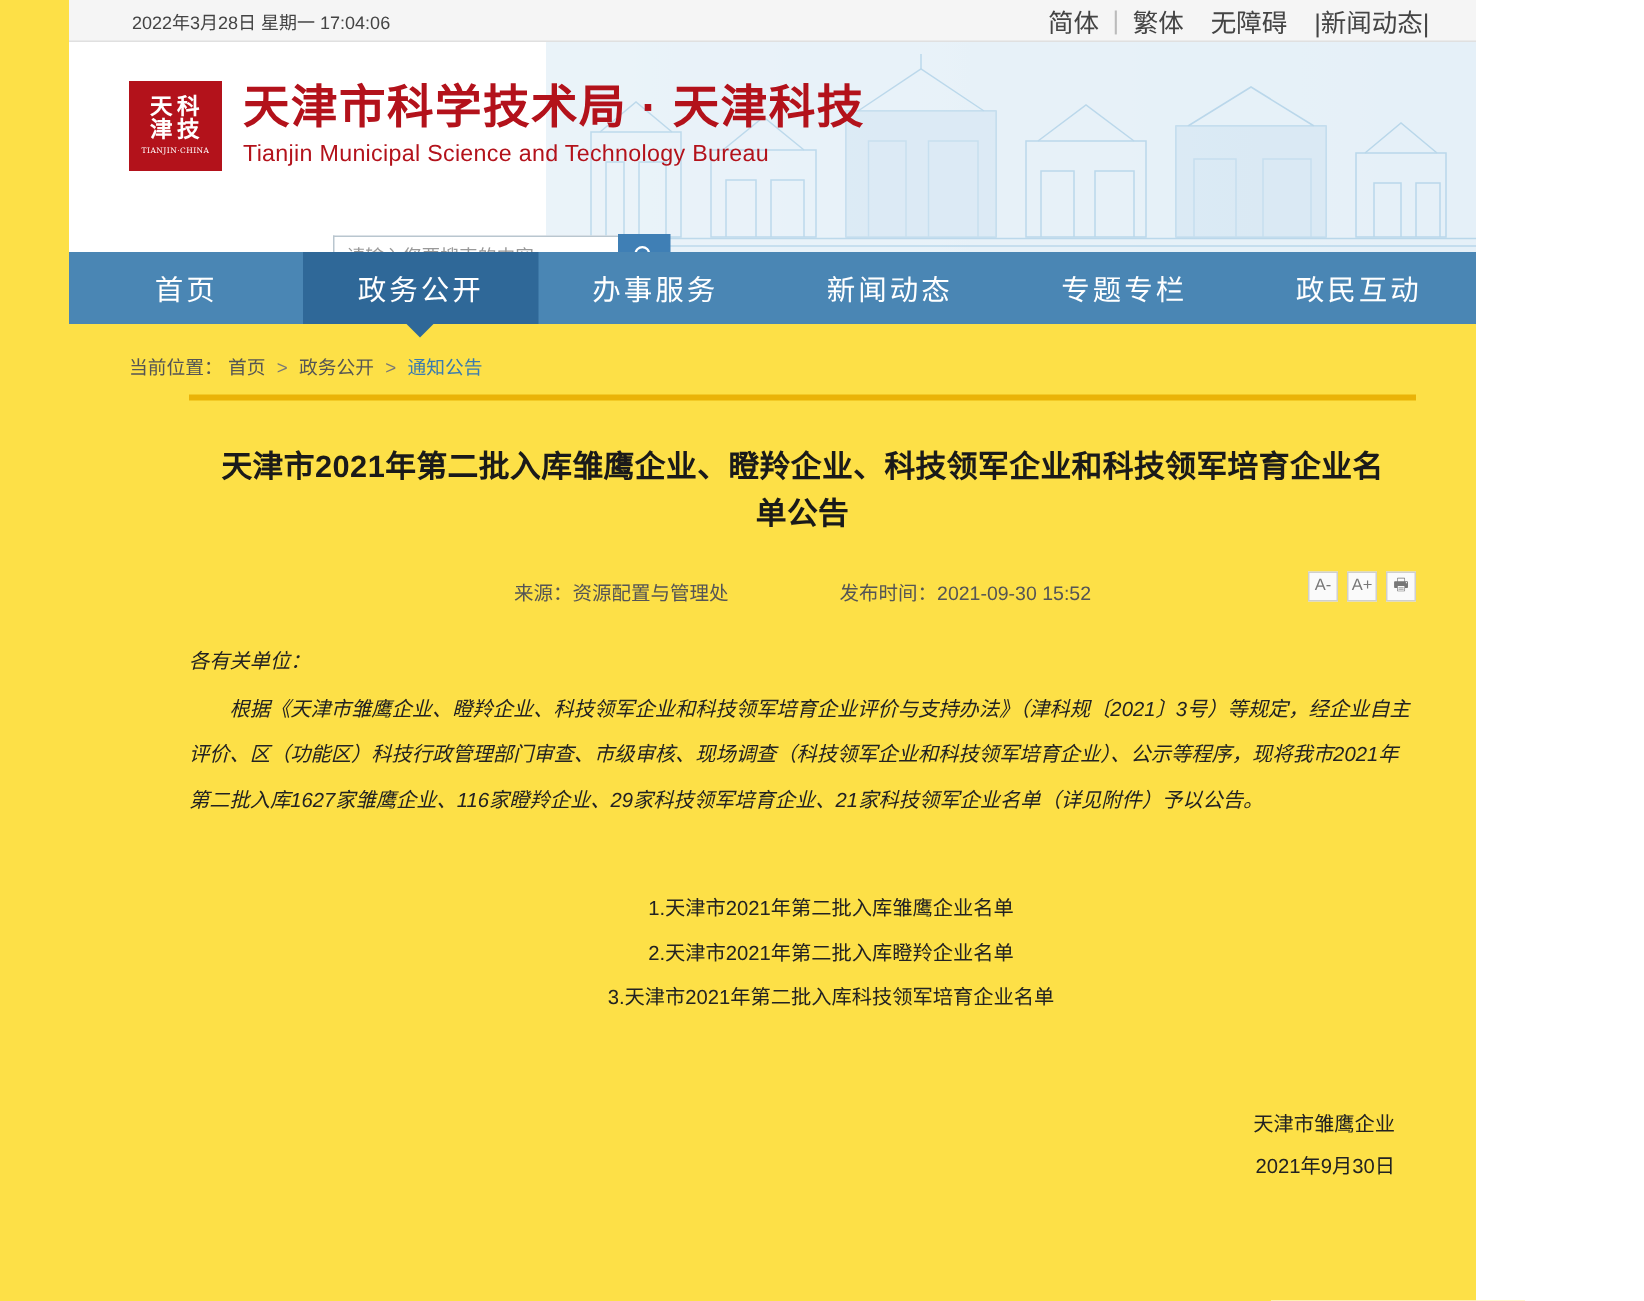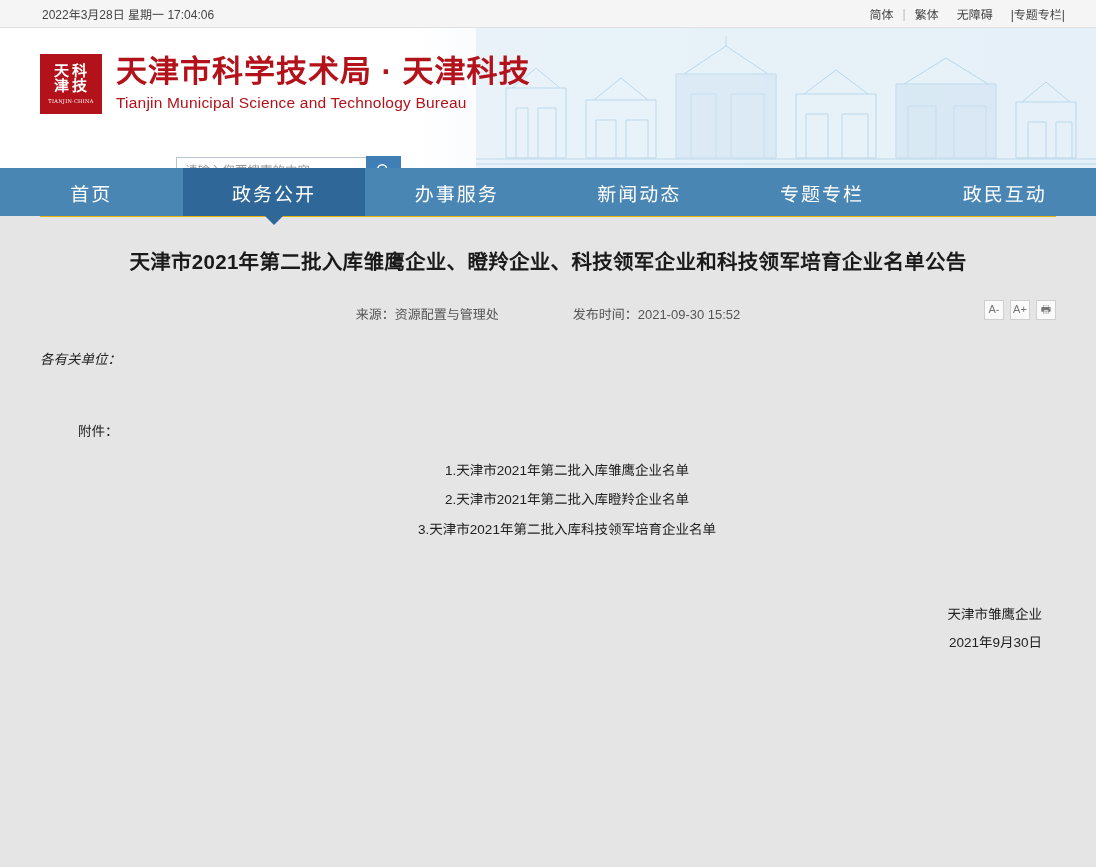--- a/index.html
+++ b/index.html
@@ -3,41 +3,42 @@
 <meta charset="utf-8">
 <style>
   * { box-sizing: border-box; }
   html, body {
     margin: 0; padding: 0;
     background: #ffffff;
     font-family: "Liberation Sans", "DejaVu Sans", sans-serif;
     color: #333;
   }
   .page {
-    width: 1096px;
+    width: 984px;
     min-height: 867px;
     position: relative;
     overflow: hidden;
-    background: #e5e5e5;
+    background: #fde047;
+    padding-left: 46px;
   }
 
   
   .topbar {
     height: 28px;
     background: #f5f5f5;
     border-bottom: 1px solid #e0e0e0;
     display: flex;
     align-items: center;
     justify-content: space-between;
     padding: 0 22px 0 42px;
     font-size: 12px;
     color: #444;
   }
   .topbar-left { display: flex; align-items: center; gap: 16px; }
-  .topbar-right { display: flex; align-items: center; font-size: 12px; color: #444; }
+  .topbar-right { display: flex; align-items: center; font-size: 17px; color: #444; }
   .topbar-right span { padding: 0 9px; }
   .topbar-sep { color: #bbb; padding: 0 !important; }
   .topbar-right .mail { color: #444; }
 
   
   .banner {
     height: 140px;
     position: relative;
     background: linear-gradient(to right, #ffffff 0%, #ffffff 38%, #eef5fa 55%, #dcebf5 78%, #cfe4f2 100%);
     overflow: hidden;
@@ -152,22 +153,23 @@
   .breadcrumb {
     font-size: 12.5px;
     color: #555;
     padding: 18px 0 10px 0;
   }
   .breadcrumb a { color: #555; text-decoration: none; }
   .breadcrumb .sep { color: #777; padding: 0 4px; }
   .breadcrumb .cur { color: #3a7bb0; }
 
   .article {
-    border-top: 1px solid #eab308;
+    border-top: 4px solid #eab308;
     padding-top: 30px;
+    margin-left: 40px;
   }
   .art-title {
     text-align: center;
     font-size: 20.5px;
     font-weight: bold;
     color: #1a1a1a;
     letter-spacing: 0.3px;
     line-height: 1.5;
     padding: 0 20px;
   }
@@ -224,21 +226,21 @@
 
   <div class="topbar">
     <div class="topbar-left">
       <span>2022年3月28日  星期一   17:04:06</span>
     </div>
     <div class="topbar-right">
       <span>简体</span>
       <span class="topbar-sep">|</span>
       <span>繁体</span>
       <span>无障碍</span>
-      <span class="mail">|专题专栏|</span>
+      <span class="mail">|新闻动态|</span>
     </div>
   </div>
 
   <div class="banner">
     <svg class="banner-art" viewBox="0 0 620 140" preserveAspectRatio="none">
       <rect x="0" y="0" width="620" height="140" fill="#e8f2f9"></rect>
       <g fill="none" stroke="#b7d6ea" stroke-width="1">
         <path d="M30 130 L30 60 L90 60 L90 130 Z"></path>
         <path d="M36 60 L60 40 L84 60"></path>
         <path d="M40 130 L40 80 L52 80 L52 130"></path>
@@ -316,20 +318,28 @@
     <div class="nav-item">
       <span>专题专栏</span>
     </div>
     <div class="nav-item">
       <span>政民互动</span>
     </div>
   </div>
 
   <div class="content">
 
+    <div class="breadcrumb">
+      <span>当前位置：</span>
+      <a href="#">首页</a>
+      <span class="sep">&gt;</span>
+      <a href="#">政务公开</a>
+      <span class="sep">&gt;</span>
+      <a href="#" class="cur">通知公告</a>
+    </div>
 
     <div class="article">
 
       <div class="art-title">天津市2021年第二批入库雏鹰企业、瞪羚企业、科技领军企业和科技领军培育企业名单公告</div>
 
       <div class="art-meta">
         <div>
           <span>来源：</span><span>资源配置与管理处</span>
         </div>
         <div>
@@ -343,23 +353,23 @@
             <span>A+</span>
           </div>
           <div class="tool-btn">
             <span>🖶</span>
           </div>
         </div>
       </div>
 
       <div class="art-body">
         <p>各有关单位：</p>
+        <p class="indent">根据《天津市雏鹰企业、瞪羚企业、科技领军企业和科技领军培育企业评价与支持办法》（津科规〔2021〕3号）等规定，经企业自主评价、区（功能区）科技行政管理部门审查、市级审核、现场调查（科技领军企业和科技领军培育企业）、公示等程序，现将我市2021年第二批入库1627家雏鹰企业、116家瞪羚企业、29家科技领军培育企业、21家科技领军企业名单（详见附件）予以公告。</p>
 
         <div class="attach-block">
-          <div class="lbl">附件：</div>
           <div class="item">1.天津市2021年第二批入库雏鹰企业名单</div>
           <div class="item">2.天津市2021年第二批入库瞪羚企业名单</div>
           <div class="item">3.天津市2021年第二批入库科技领军培育企业名单</div>
         </div>
 
         <div class="signoff">
           <div>天津市雏鹰企业</div>
           <div>2021年9月30日</div>
         </div>
       </div>

